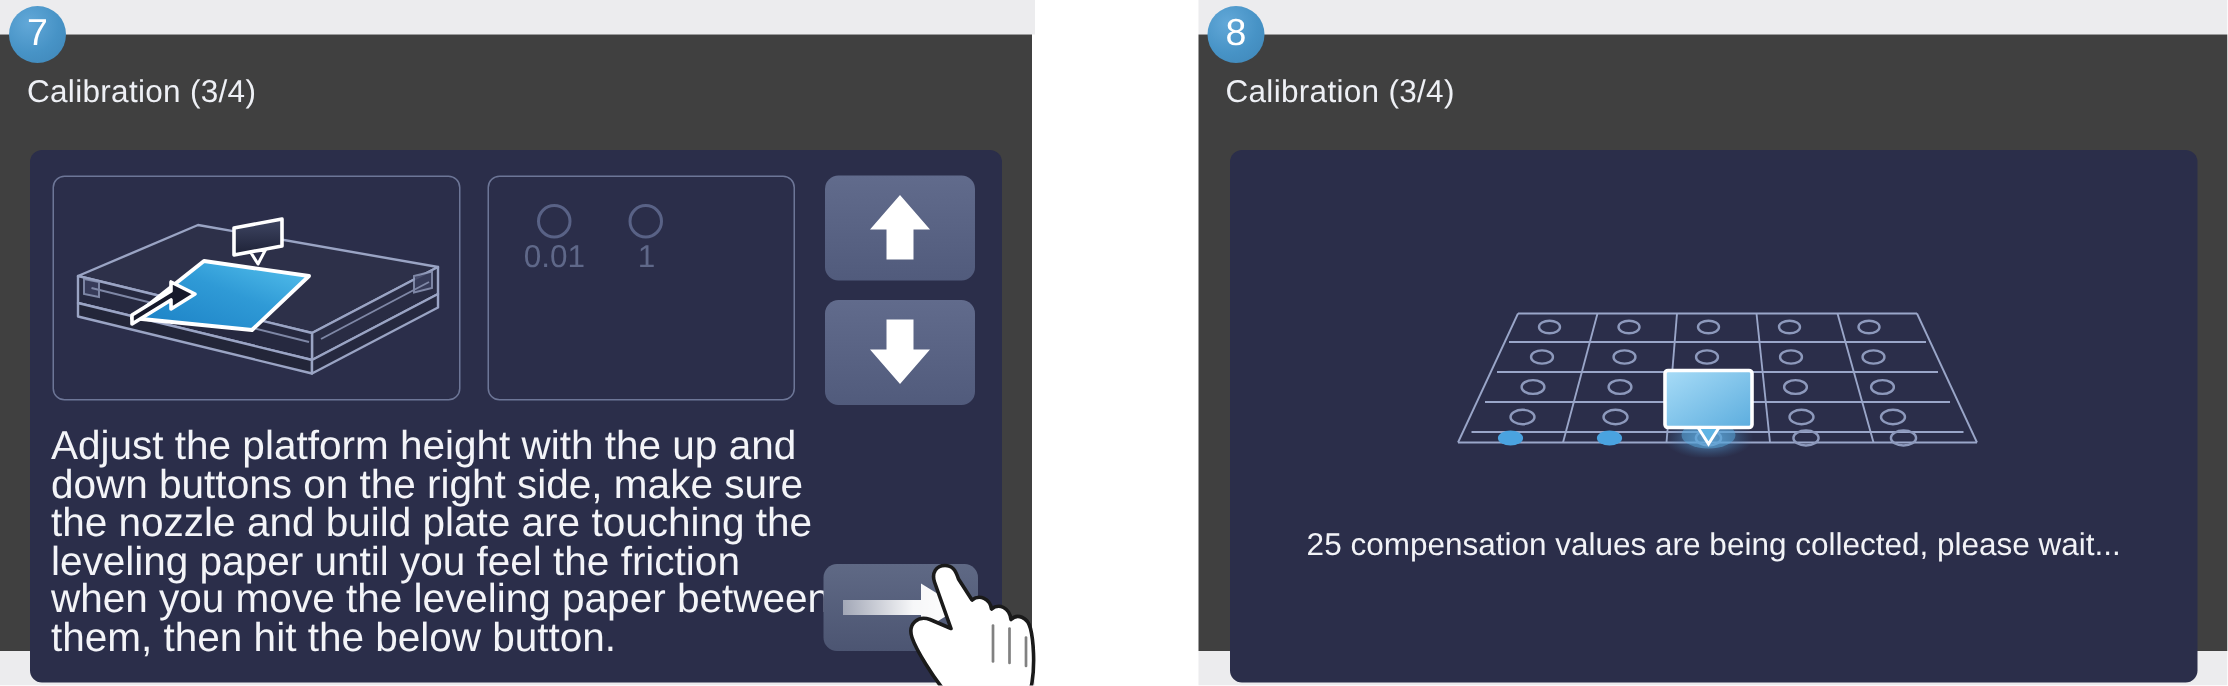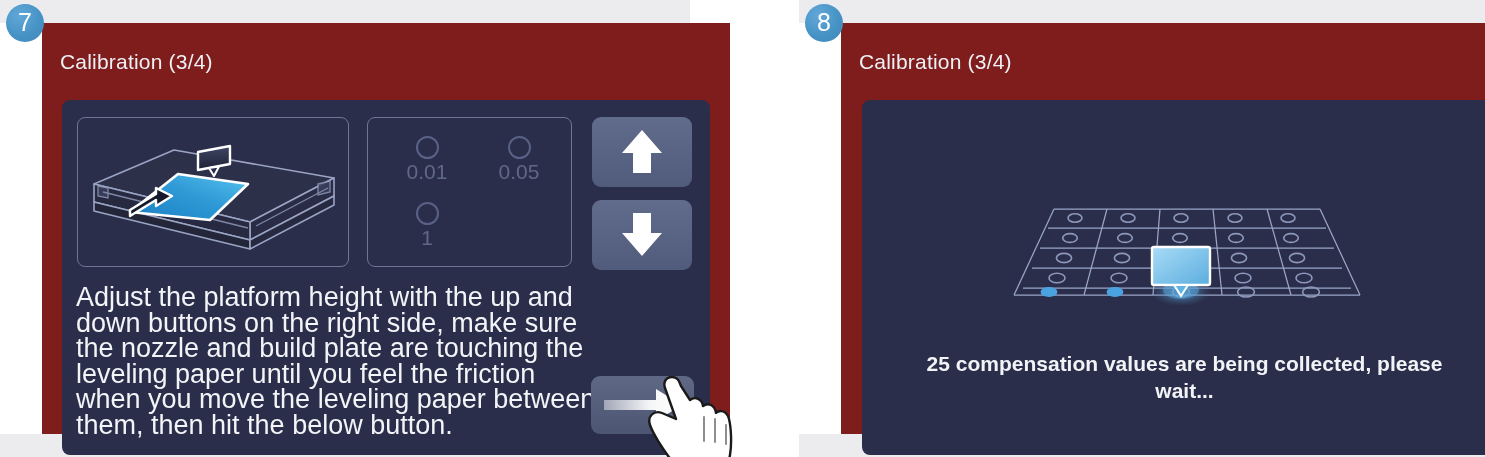--- a/index.html
+++ b/index.html
@@ -46,23 +46,22 @@
   .gray-bottom-2 {
     position: absolute;
     left: 799px; top: 434px;
     width: 686px;
     height: 23px;
     background: #ececee;
   }
 
   .panel {
     position: absolute;
-    background: #7f1d1d;
+    background: #404040;
     overflow: visible;
-    margin-left: 42px;
   }
   #panel-7 { left: 0px;   top: 23px; width: 688px; height: 411px; }
   #panel-8 { left: 799px; top: 23px; width: 686px; height: 411px; }
 
   .badge {
     position: absolute;
     width: 38px; height: 38px;
     border-radius: 50%;
     background: radial-gradient(circle at 35% 30%, #62a8d8 0%, #4793c6 55%, #3f86b8 100%);
     color: #ffffff;
@@ -108,21 +107,21 @@
 
   
   .illus-svg { position: absolute; left: 0; top: 0; }
 
   
   .radio-grid {
     position: absolute;
     left: 305px; top: 17px;
     width: 212px; height: 150px;
     display: grid;
-    grid-template-columns: 1fr 1fr;
+    grid-template-columns: 1fr 1fr 1fr;
     grid-template-rows: 1fr 1fr;
     box-sizing: border-box;
     padding: 9px 14px 8px 14px;
   }
   .radio-cell {
     display: flex;
     flex-direction: column;
     align-items: center;
     justify-content: center;
     gap: 2px;
@@ -207,21 +206,21 @@
     position: absolute;
     left: 600px;
     top: 348px;
     width: 96px;
     height: 108px;
     z-index: 40;
     pointer-events: none;
   }
 
   
-  #p8-inner { left: 21px; top: 77px; width: 645px; height: 355px; font-weight: bold; }
+  #p8-inner { left: 21px; top: 77px; width: 645px; height: 355px; }
 
   #grid-wrap {
     position: absolute;
     left: 130px;
     top: 95px;
     width: 390px;
     height: 110px;
   }
   .status-text {
     position: absolute;
@@ -296,24 +295,20 @@
       </div>
 
       <div class="outline-box" id="radio-box"></div>
       <div class="radio-grid">
         <div class="radio-cell">
           <span class="radio-dot"></span>
           <span class="radio-label">0.01</span>
         </div>
         <div class="radio-cell">
           <span class="radio-dot"></span>
-          <span class="radio-label">0.05</span>
-        </div>
-        <div class="radio-cell">
-          <span class="radio-dot"></span>
           <span class="radio-label">1</span>
         </div>
       </div>
 
       <div class="sq-btn" id="btn-up">
         <svg width="46" height="50" viewBox="0 0 46 50">
           <path d="M23 3 L43 26 L32 26 L32 46 L14 46 L14 26 L3 26 Z" fill="#ffffff"></path>
         </svg>
       </div>
 

